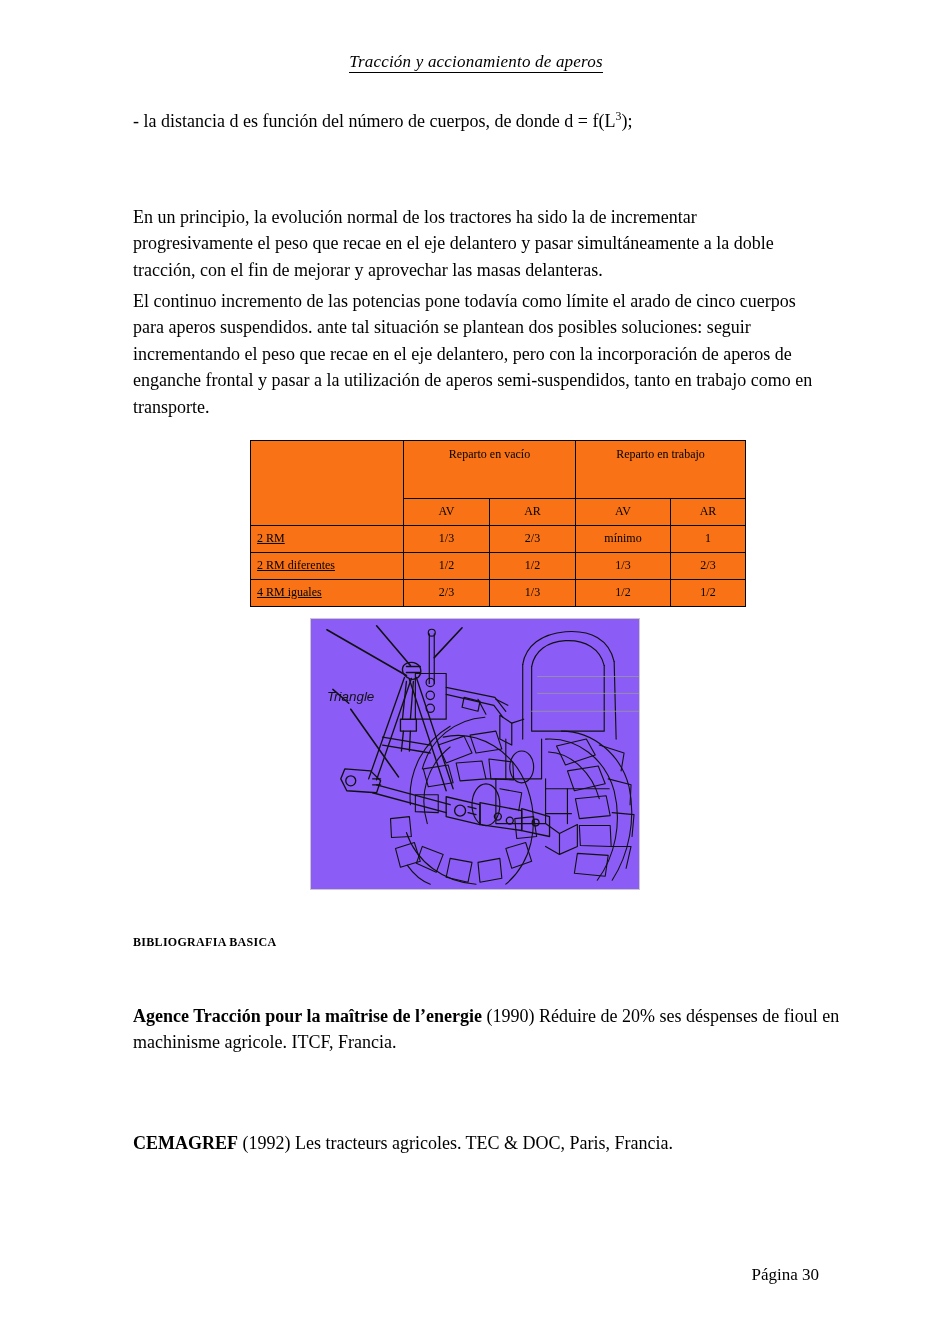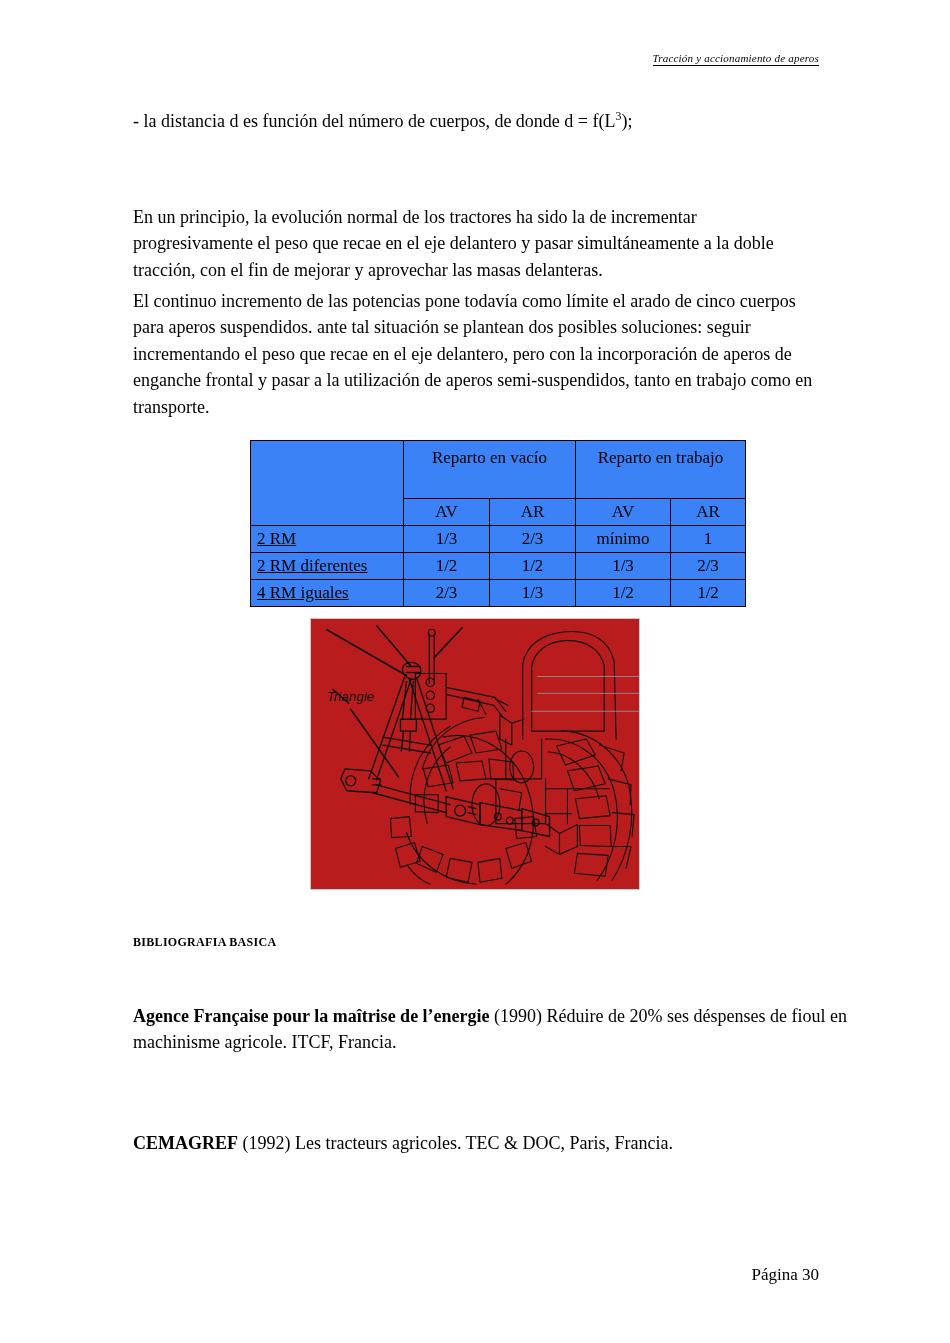--- a/index.html
+++ b/index.html
@@ -23,23 +23,23 @@
     height: 1343px;
     background: #ffffff;
   }
 
   
   .doc-header {
     position: absolute;
     left: 133px;
     top: 52px;
     width: 686px;
-    text-align: right;
+    text-align: center;
     font-style: italic;
-    font-size: 11px;
+    font-size: 17px;
     letter-spacing: .2px;
   }
   .doc-header span {
     border-bottom: 1px solid #000;
     padding-bottom: 1px;
   }
 
   
   .body-block {
     position: absolute;
@@ -58,22 +58,22 @@
     vertical-align: super;
     line-height: 0;
   }
 
   
   .dist-table {
     position: absolute;
     left: 250px;
     top: 440px;
     border-collapse: collapse;
-    font-size: 17px;
-    background: #3b82f6;
+    font-size: 12px;
+    background: #f97316;
   }
   .dist-table td, .dist-table th {
     border: 1.6px solid #000;
     font-weight: normal;
     padding: 1px 4px;
     line-height: 1.3;
   }
   .dist-table .corner   { width: 144px; height: 82px; }
   .dist-table .grp      { text-align: center; vertical-align: top; padding-top: 6px; }
   .dist-table .grp-vacio { width: 154px; }
@@ -86,21 +86,21 @@
   .dist-table .val     { text-align: center; }
 
   
   .figure-frame {
     position: absolute;
     left: 310px;
     top: 618px;
     width: 330px;
     height: 272px;
     border: 1.5px solid #c9c9c9;
-    background: #b91c1c;
+    background: #8b5cf6;
     box-sizing: border-box;
   }
   .figure-frame svg { display: block; width: 100%; height: 100%; }
 
   
   .biblio-title {
     position: absolute;
     left: 133px;
     top: 935px;
     font-weight: bold;
@@ -331,21 +331,21 @@
       </g>
 
       <text x="16" y="82" font-family="'Liberation Sans','DejaVu Sans',sans-serif" font-size="13.5" font-style="italic" fill="#111">Triangle</text>
     </svg>
   </div>
 
   <div class="biblio-title">BIBLIOGRAFIA BASICA</div>
 
   <div class="ref" style="top:1003px;">
     <div class="inner">
-      <b>Agence Française pour la maîtrise de l’energie</b><span> (1990) Réduire de 20% ses déspenses de fioul en machinisme agricole. ITCF, Francia.</span>
+      <b>Agence Tracción pour la maîtrise de l’energie</b><span> (1990) Réduire de 20% ses déspenses de fioul en machinisme agricole. ITCF, Francia.</span>
     </div>
   </div>
 
 
   <div class="ref" style="top:1130px;">
     <div class="inner">
       <b>CEMAGREF</b><span> (1992) Les tracteurs agricoles. TEC &amp; DOC, Paris, Francia.</span>
     </div>
   </div>
 

